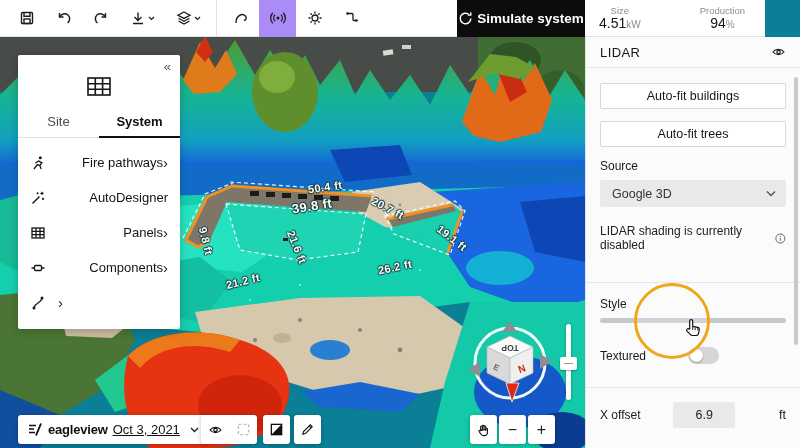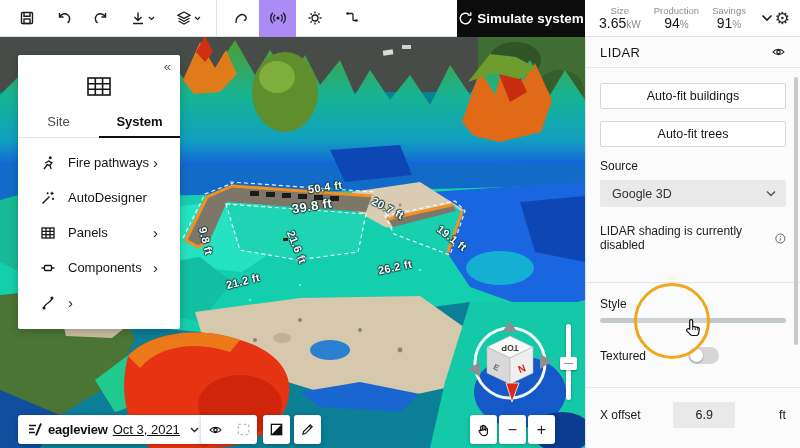--- a/index.html
+++ b/index.html
@@ -17,39 +17,39 @@
   .topbar{position:absolute;left:0;top:0;width:457px;height:37px;background:#fff;border-bottom:1px solid #e3e3e3;
     display:flex;align-items:center;padding-left:8px;z-index:20;}
   .tb-btn{height:37px;min-width:37px;display:flex;align-items:center;justify-content:center;gap:2px;cursor:pointer;}
   .tb-btn.active{background:#ab8bf5;}
   .tb-btn svg{display:block;}
   .tb-sep{width:1px;height:37px;background:#e2e2e2;margin:0 5px;}
 
   .simulate-btn{position:absolute;left:457px;top:0;width:128px;height:37px;background:#0c0c0c;color:#fff;
     display:flex;align-items:center;justify-content:center;gap:4px;font-size:13.5px;font-weight:700;z-index:21;cursor:pointer;}
 
-  .statsbar{position:absolute;left:585px;top:0;width:215px;height:37px;background:#fff;border-bottom:1px solid #e3e3e3;
-    display:flex;align-items:center;padding:0 10px 0 14px;z-index:21;}
+  .statsbar{position:absolute;left:585px;top:0;width:180px;height:37px;background:#fff;border-bottom:1px solid #e3e3e3;
+    display:flex;align-items:center;padding:0 10px 0 14px;z-index:21;gap:46px;}
   .stat{display:flex;flex-direction:column;align-items:center;margin-right:13px;}
   .stat .lab{font-size:9.5px;color:#8d8d8d;line-height:11px;}
   .stat .val{font-size:14px;color:#141414;line-height:15px;font-weight:500;}
   .stat .unit{font-size:10px;color:#8d8d8d;font-weight:400;}
   .stats-chevron{margin-left:2px;cursor:pointer;display:flex;}
   .gear{margin-left:auto;font-size:17px;color:#2a2a2a;cursor:pointer;line-height:17px;}
 
   
   .left-panel{position:absolute;left:18px;top:55px;width:162px;background:#fff;z-index:15;
     box-shadow:0 2px 10px rgba(0,0,0,.22);border-radius:2px;}
   .lp-collapse{position:absolute;top:4px;right:9px;font-size:13px;color:#555;cursor:pointer;}
   .lp-gridicon{display:flex;justify-content:center;padding:22px 0 10px;}
   .lp-tabs{display:flex;position:relative;border-bottom:1px solid #e4e4e4;height:32px;}
   .lp-tab{flex:1;display:flex;align-items:center;justify-content:center;font-size:13px;color:#4c4c4c;cursor:pointer;}
   .lp-tab.active{color:#0d0d0d;font-weight:700;}
   .lp-underline{position:absolute;left:50%;right:0;bottom:-1px;height:2px;background:#101010;}
-  .lp-items{padding:7px 10px 9px;}
+  .lp-items{padding:7px 0 9px;text-align:right;}
   .lp-item{display:flex;align-items:center;height:35px;padding:0 12px;cursor:pointer;}
   .lp-item .ic{width:17px;margin-right:11px;display:flex;}
   .lp-item .lbl{flex:1;font-size:13px;color:#141414;}
   .lp-item .chev{font-size:15px;color:#222;line-height:12px;}
 
   
   .right-panel{position:absolute;left:585px;top:37px;width:215px;height:411px;background:#fbfbfb;
     border-left:1px solid #e3e3e3;z-index:15;}
   .rp-head{height:31px;display:flex;align-items:center;justify-content:space-between;padding:0 14px;border-bottom:1px solid #e6e6e6;}
   .rp-title{font-size:13px;color:#161616;letter-spacing:.4px;}
@@ -317,21 +317,21 @@
     <svg width="15" height="15" viewBox="0 0 15 15" fill="none" stroke="#ffffff" stroke-width="1.5">
       <path d="M12.8 7.5 a5.3 5.3 0 1 1 -1.8 -4"></path>
         <path d="M12.8 1.2 v3 h-3" stroke-width="1.3"></path>
     </svg>
     <span>Simulate system</span>
   </div>
 
   <div class="statsbar">
     <div class="stat">
       <span class="lab">Size</span>
-      <span class="val"><span>3.65</span><span class="unit">kW</span></span>
+      <span class="val"><span>4.51</span><span class="unit">kW</span></span>
     </div>
     <div class="stat">
       <span class="lab">Production</span>
       <span class="val"><span>94</span><span class="unit">%</span></span>
     </div>
     <div class="stat">
       <span class="lab">Savings</span>
       <span class="val"><span>91</span><span class="unit">%</span></span>
     </div>
     <span class="stats-chevron">

